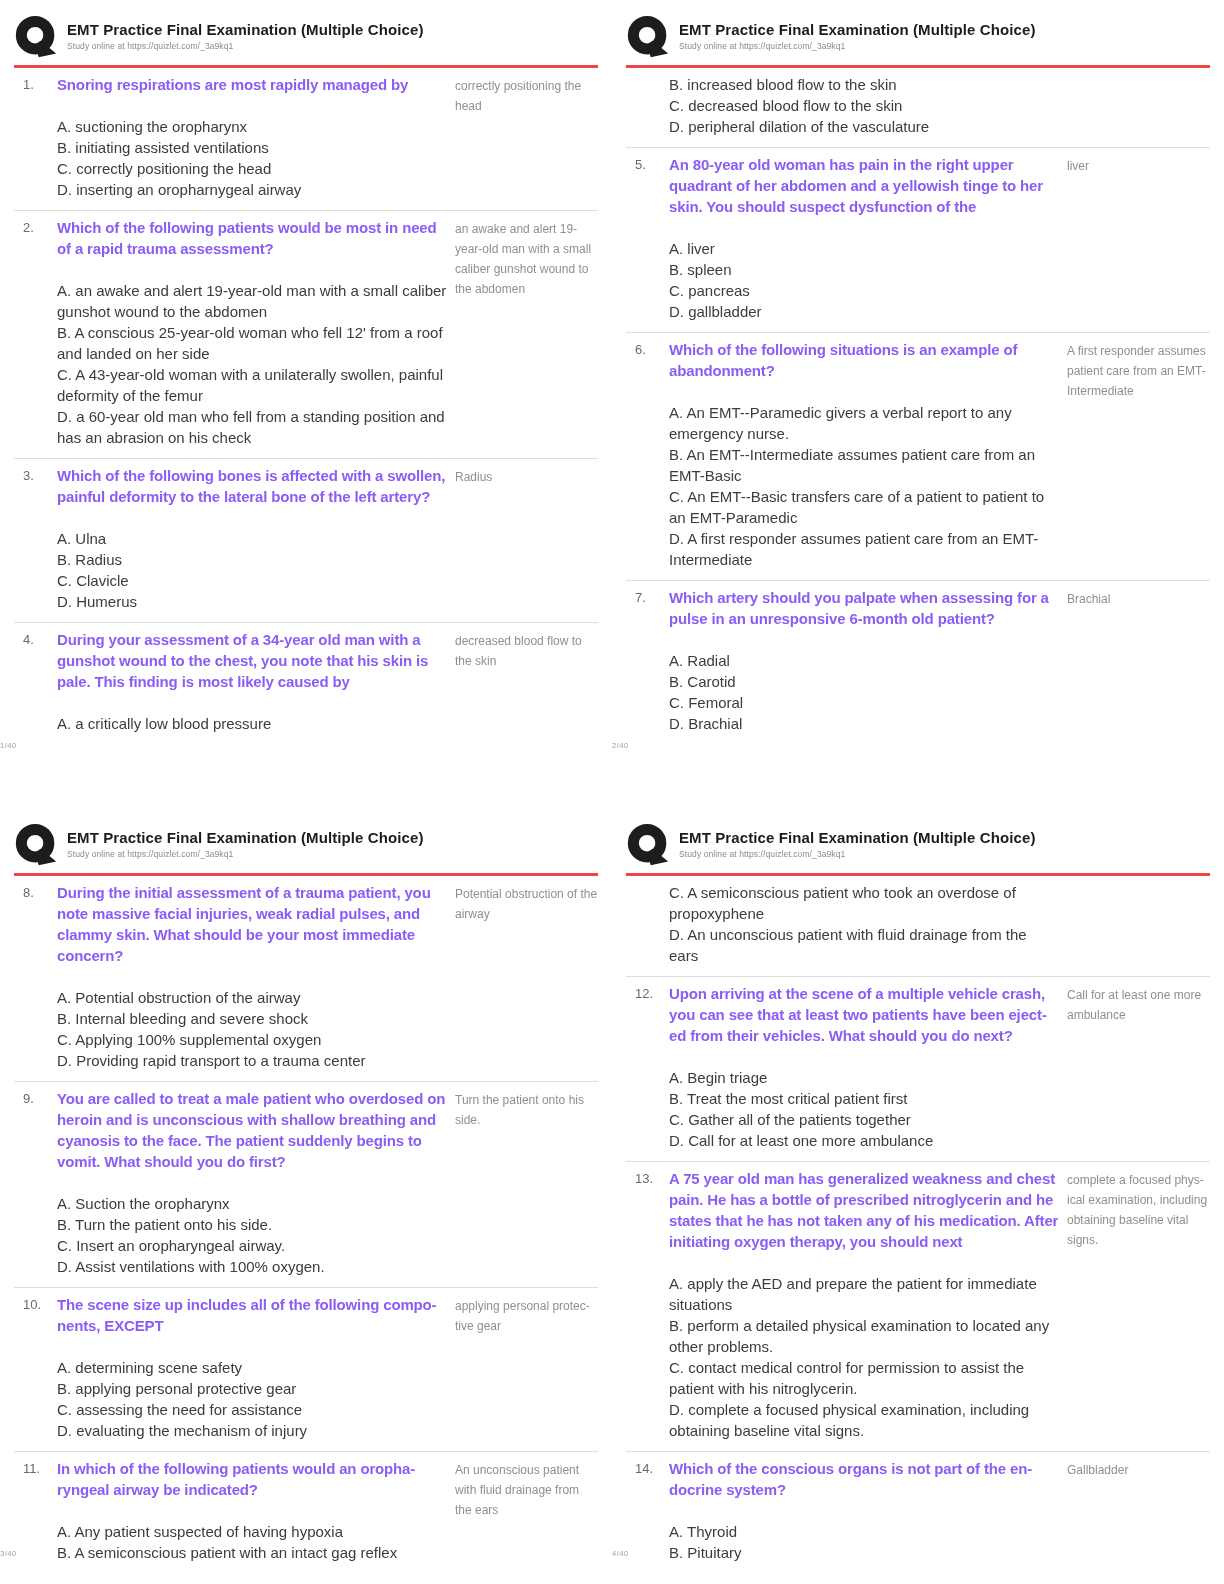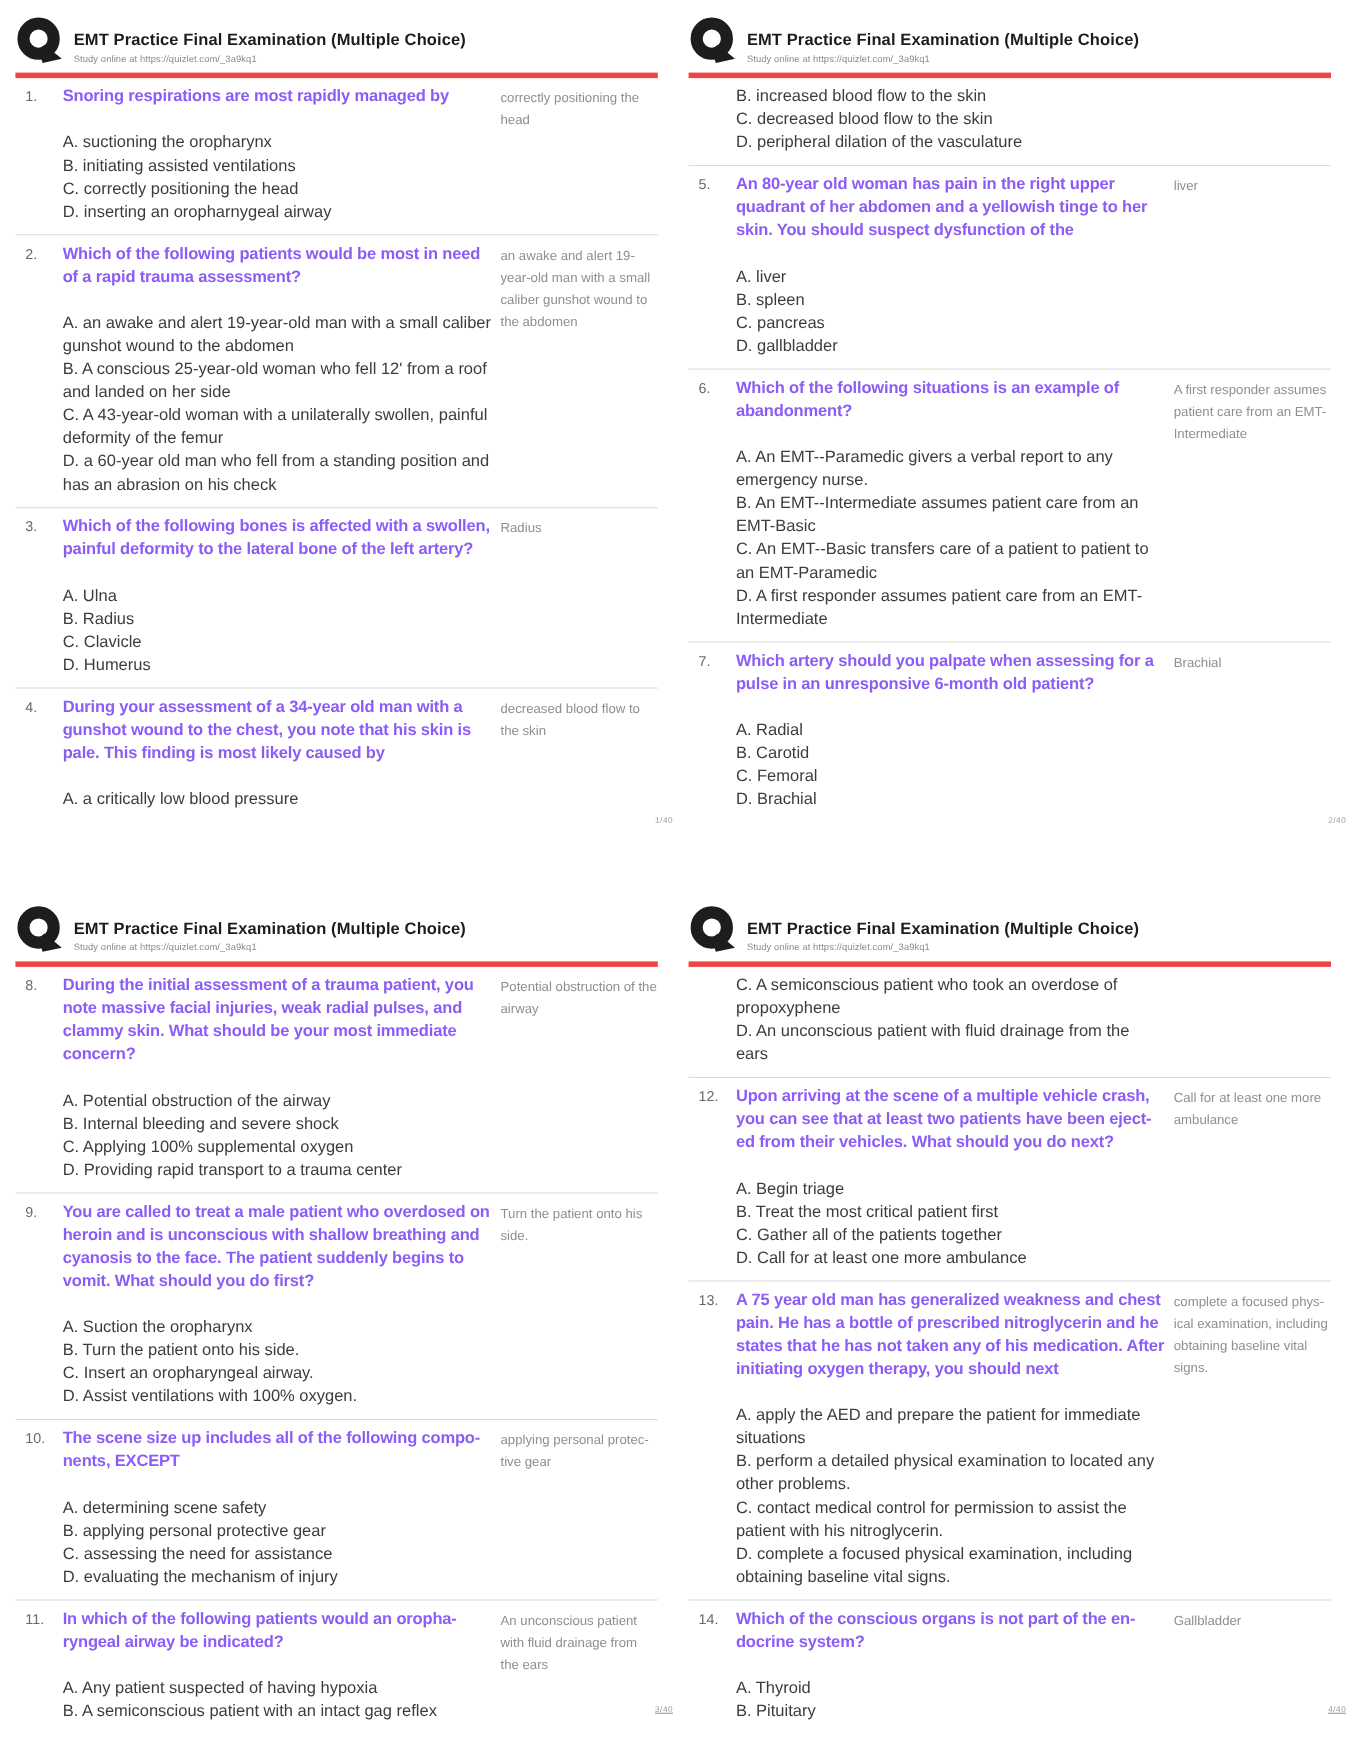--- a/index.html
+++ b/index.html
@@ -8,37 +8,37 @@
     font-family:"Liberation Sans",sans-serif;position:relative;
     -webkit-font-smoothing:antialiased;
   }
   .page{position:absolute;width:612px;height:792px;box-sizing:border-box;padding:14px 14px 0 14px;background:#fff;}
   .page.p1{left:0;top:0;}
   .page.p2{left:612px;top:0;}
   .page.p3{left:0;top:792px;}
   .page.p4{left:612px;top:792px;}
   .page.low{padding-top:30px;}
 
-  .hdr{display:flex;align-items:center;gap:9px;border-bottom:5px solid #ef4444;padding-bottom:2px;}
+  .hdr{display:flex;align-items:flex-start;gap:9px;border-bottom:3px solid #ef4444;padding-bottom:2px;}
   .logo{flex:none;margin-top:1px;}
   .htxt{display:flex;flex-direction:column;}
   .ht{font-size:15px;font-weight:700;color:#1c1c1c;margin-top:7px;letter-spacing:0.1px;}
   .hs{font-size:8.5px;color:#8a8a8a;margin-top:3px;letter-spacing:0.1px;}
 
   .blk{display:flex;padding:6px 0 10px 0;}
   .blk + .blk{border-top:1px solid #dcdcdc;}
   .num{flex:none;width:43px;box-sizing:border-box;padding-left:9px;font-size:13px;line-height:21px;color:#6a6a6a;}
   .qb{flex:none;width:390px;}
   .qt{font-size:15px;line-height:21px;font-weight:700;color:#8b5cf6;letter-spacing:-0.15px;hyphens:manual;}
   .qt:empty{display:none;}
   .opts{font-size:15px;line-height:21px;color:#3c3c3c;hyphens:manual;}
   .qt:not(:empty) + .opts{margin-top:21px;}
   .ans{flex:1;margin-left:8px;padding-top:2px;font-size:12px;line-height:20px;color:#8f8f8f;hyphens:manual;}
-  .ftr{position:absolute;left:0;right:0;bottom:42px;text-align:right;font-size:7.5px;color:#9c9c9c;letter-spacing:0.5px;}
-  .page.low .ftr{bottom:26px;text-decoration:underline;}
+  .ftr{position:absolute;left:0;right:0;bottom:42px;text-align:left;font-size:7.5px;color:#9c9c9c;letter-spacing:0.5px;}
+  .page.low .ftr{bottom:26px;}
 </style>
 </head>
 <body>
 
 <div class="page p1">
   <div class="hdr">
     <span class="logo"><svg width="44" height="44" viewBox="0 0 48 48">
           <circle cx="23" cy="22" r="15" fill="none" stroke="#1d1d1d" stroke-width="12"></circle>
           <path d="M29 28 L46 42 L27 46 C25 41 24 36 25 31 Z" fill="#1d1d1d"></path>
         </svg></span>

